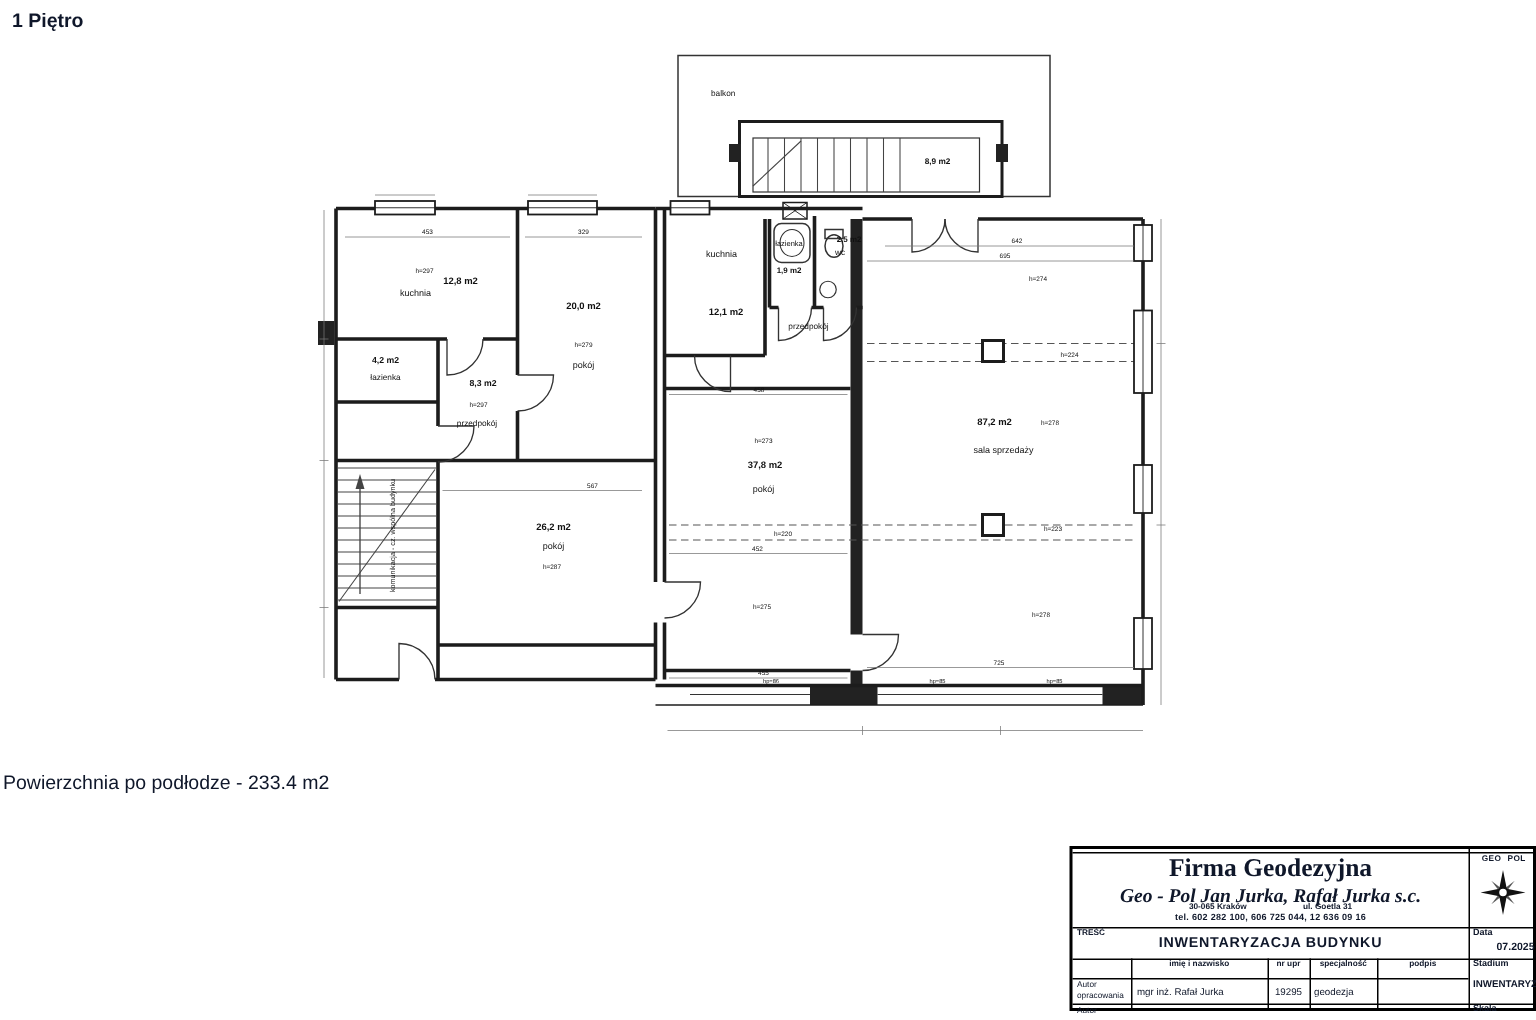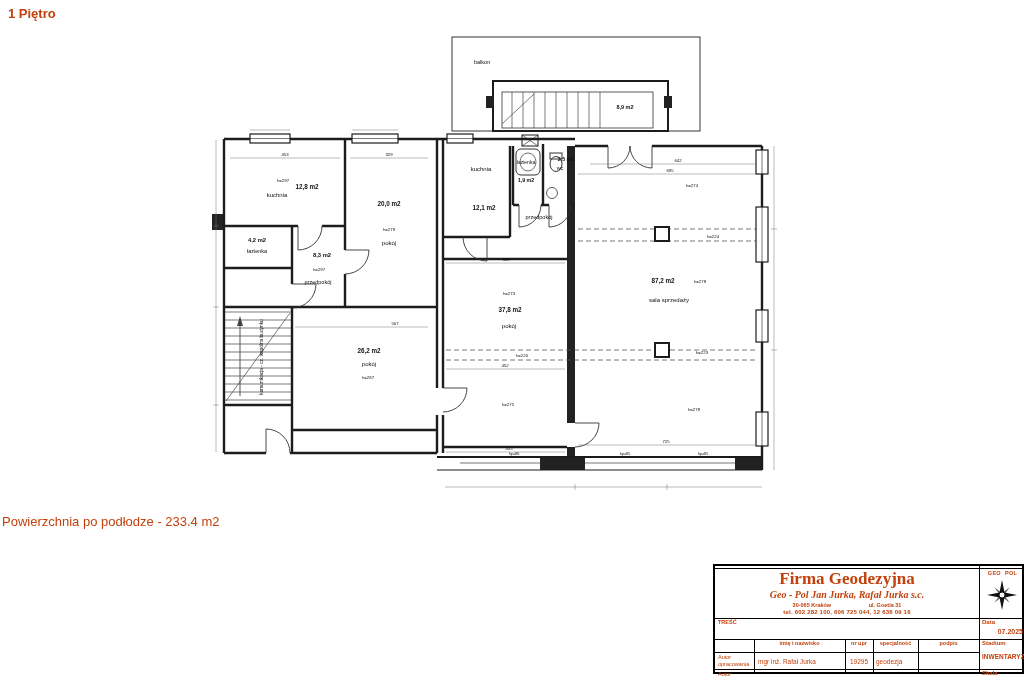--- a/index.html
+++ b/index.html
@@ -1,31 +1,31 @@
 <!DOCTYPE html>
 <html><head>
 <meta charset="utf-8">
 <style>
   html,body{margin:0;padding:0;background:#fff;}
   .page{position:relative;width:1024px;height:680px;overflow:hidden;background:#fff;
-        font-family:"Liberation Sans", sans-serif;color:#c2410c;}
+        font-family:"Liberation Sans", sans-serif;color:#0f172a;}
   .abs{position:absolute;}
   .floor-title{left:8px;top:6px;font-size:13px;font-weight:600;}
   .area-note{left:2px;top:514px;font-size:13px;font-weight:400;}
   svg.plan{position:absolute;left:0;top:0;width:1024px;height:680px;}
   svg text{font-family:"Liberation Sans", sans-serif;fill:#111;}
 
   
   .tb{position:absolute;left:713px;top:564px;width:311px;height:110px;
       border:2px solid #000000;background:#fff;box-sizing:border-box;font-size:6px;}
   .tb .line{position:absolute;background:#000;}
   .tb-firm{position:absolute;left:0;top:3px;width:264px;text-align:center;
            font-family:"Liberation Serif", serif;font-weight:bold;font-size:17px;}
   .tb-partners{position:absolute;left:0;top:23px;width:264px;text-align:center;
-           font-family:"Liberation Serif", serif;font-style:italic;font-weight:bold;font-size:10px;}
+           font-family:"Liberation Serif", serif;font-style:italic;font-weight:bold;font-size:13px;}
   .tb-addr{position:absolute;left:0;top:36px;width:264px;text-align:center;
            font-size:5.5px;font-weight:bold;}
   .tb-addr span{margin:0 18px;}
   .tb-phone{position:absolute;left:0;top:43px;width:264px;text-align:center;
            font-size:6px;font-weight:bold;letter-spacing:.2px;}
   .tb-logo-text{position:absolute;left:264px;top:4px;width:47px;text-align:center;
            font-size:5.5px;font-weight:bold;letter-spacing:.3px;}
   .tb-logo-text span{margin:0 2px;}
   .compass{position:absolute;left:272px;top:12px;}
   .tb-tresc{position:absolute;left:3px;top:53px;font-size:5.5px;font-weight:bold;}
@@ -239,20 +239,21 @@
     </div>
     <svg class="compass" width="30" height="34" viewBox="0 0 30 34">
       <polygon points="15,6 16.5,17 15,28 13.5,17" transform="rotate(45 15 17)" fill="#555"></polygon>
       <polygon points="4,17 15,15.5 26,17 15,18.5" transform="rotate(45 15 17)" fill="#555"></polygon>
       <polygon points="15,2 18,17 15,32 12,17" fill="#111"></polygon>
       <polygon points="0,17 15,14 30,17 15,20" fill="#111"></polygon>
       <circle cx="15" cy="17" r="3" fill="#fff" stroke="#111" stroke-width="1"></circle>
     </svg>
 
     <div class="tb-tresc">TREŚĆ</div>
+    <div class="tb-title">INWENTARYZACJA BUDYNKU</div>
     <div class="tb-data-label">Data</div>
     <div class="tb-data-value">07.2025</div>
 
     <div class="tb-h" style="left:39px;width:91px;">imię i nazwisko</div>
     <div class="tb-h" style="left:130px;width:28px;">nr upr</div>
     <div class="tb-h" style="left:158px;width:45px;">specjalność</div>
     <div class="tb-h" style="left:203px;width:61px;">podpis</div>
     <div class="tb-stadium-label">Stadium</div>
     <div class="tb-stadium-value">INWENTARYZACJA</div>
 

